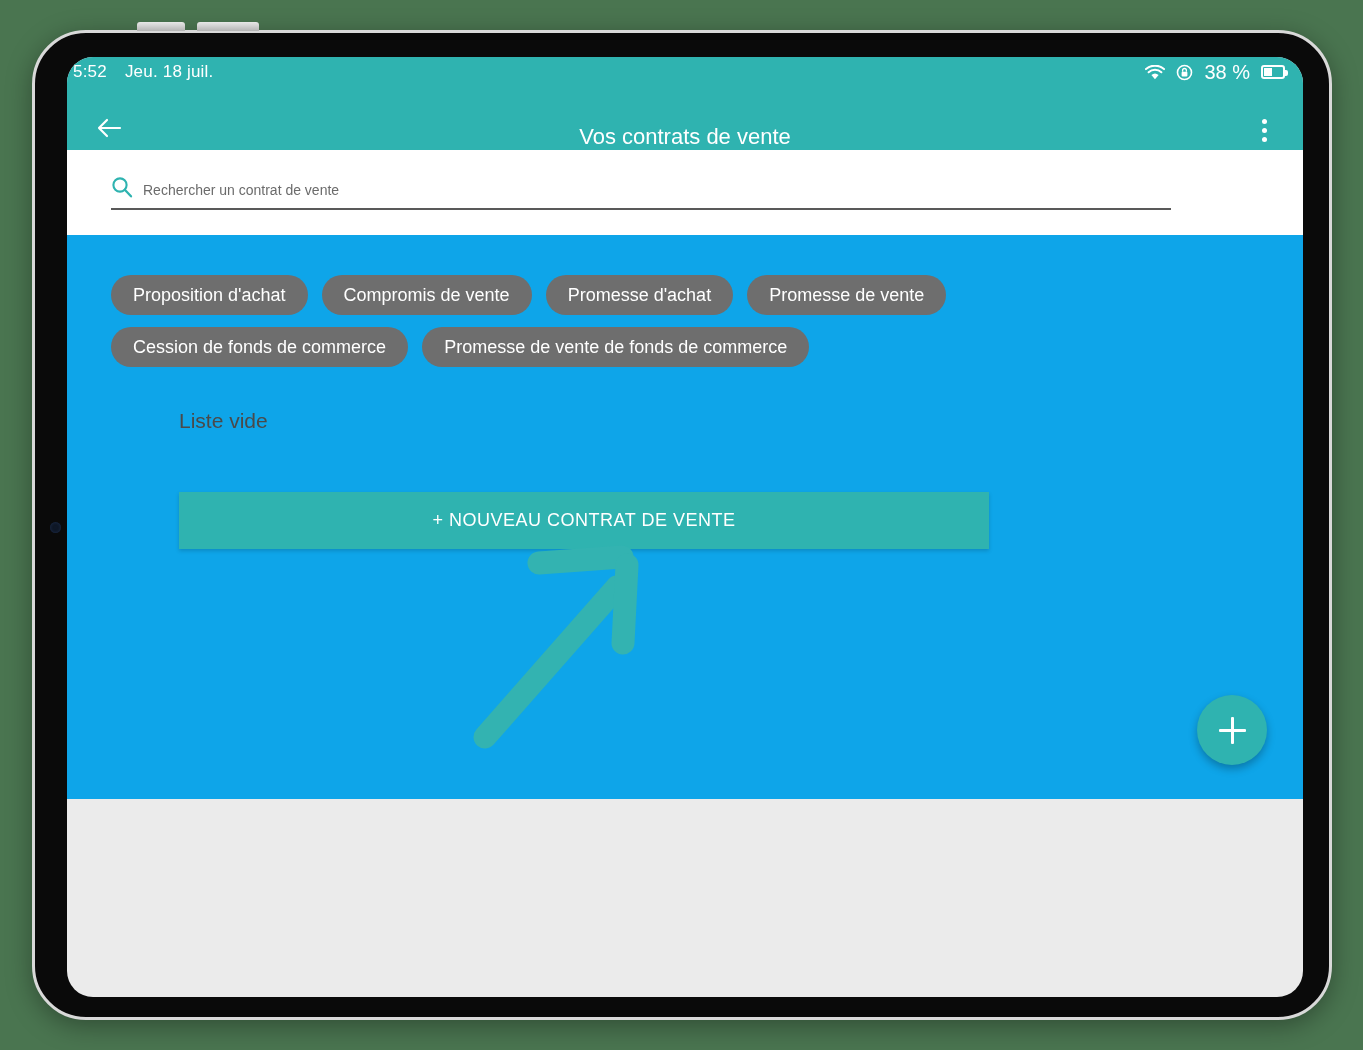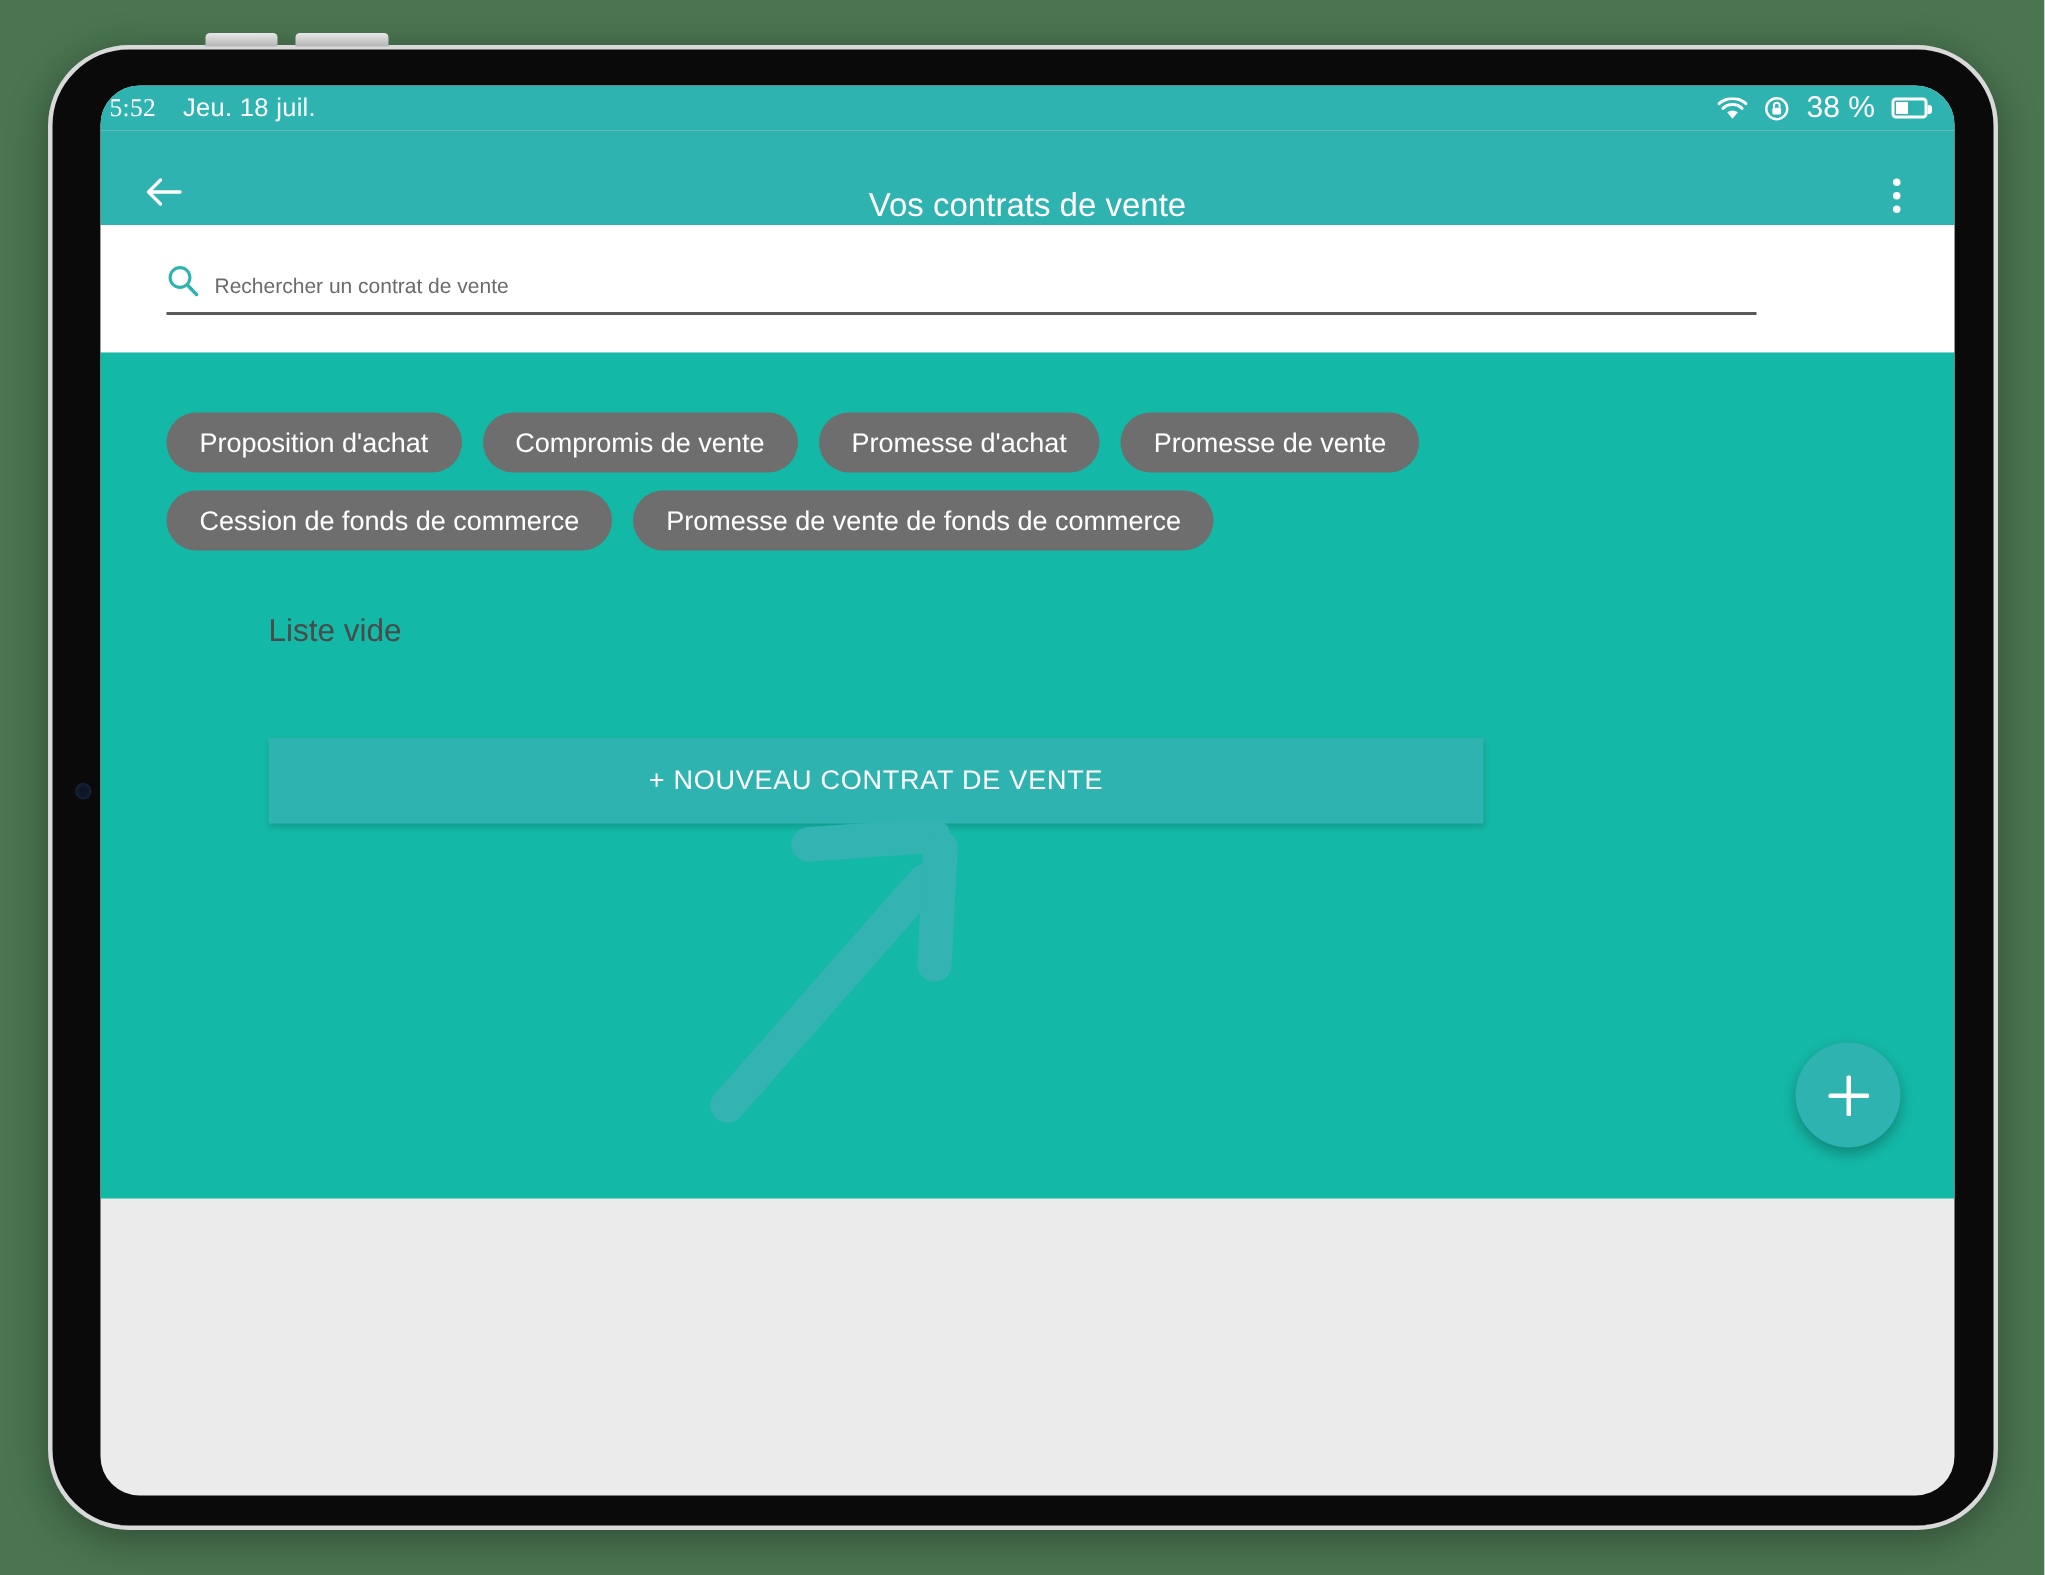--- a/index.html
+++ b/index.html
@@ -79,21 +79,21 @@
     font-size: 17px;
   }
   #status-bar .left { display: flex; align-items: center; gap: 18px; }
   #status-bar .right {
     margin-left: auto;
     display: flex;
     align-items: center;
     gap: 11px;
     font-size: 20px;
   }
-  #status-clock { letter-spacing: .2px; font-family: Liberation Serif, serif; }
+  #status-clock { letter-spacing: .2px; }
   #status-date  { letter-spacing: .2px; }
 
   .sysicon { display: inline-flex; align-items: center; }
   .battery {
     width: 24px; height: 14px;
     border: 2px solid #ffffff;
     border-radius: 3px;
     position: relative;
     display: inline-block;
   }
@@ -176,21 +176,21 @@
     font-size: 14px;
     color: #444;
     width: 100%;
     background: transparent;
   }
   #search-input::placeholder { color: #6b6b6b; }
 
   
   #content {
     position: relative;
-    background: #14b8a6;
+    background: #0ea5e9;
     height: 564px;
   }
 
   #chip-group {
     display: flex;
     flex-wrap: wrap;
     gap: 12px 14px;
     padding: 40px 44px 0 44px;
     max-width: 1010px;
   }

